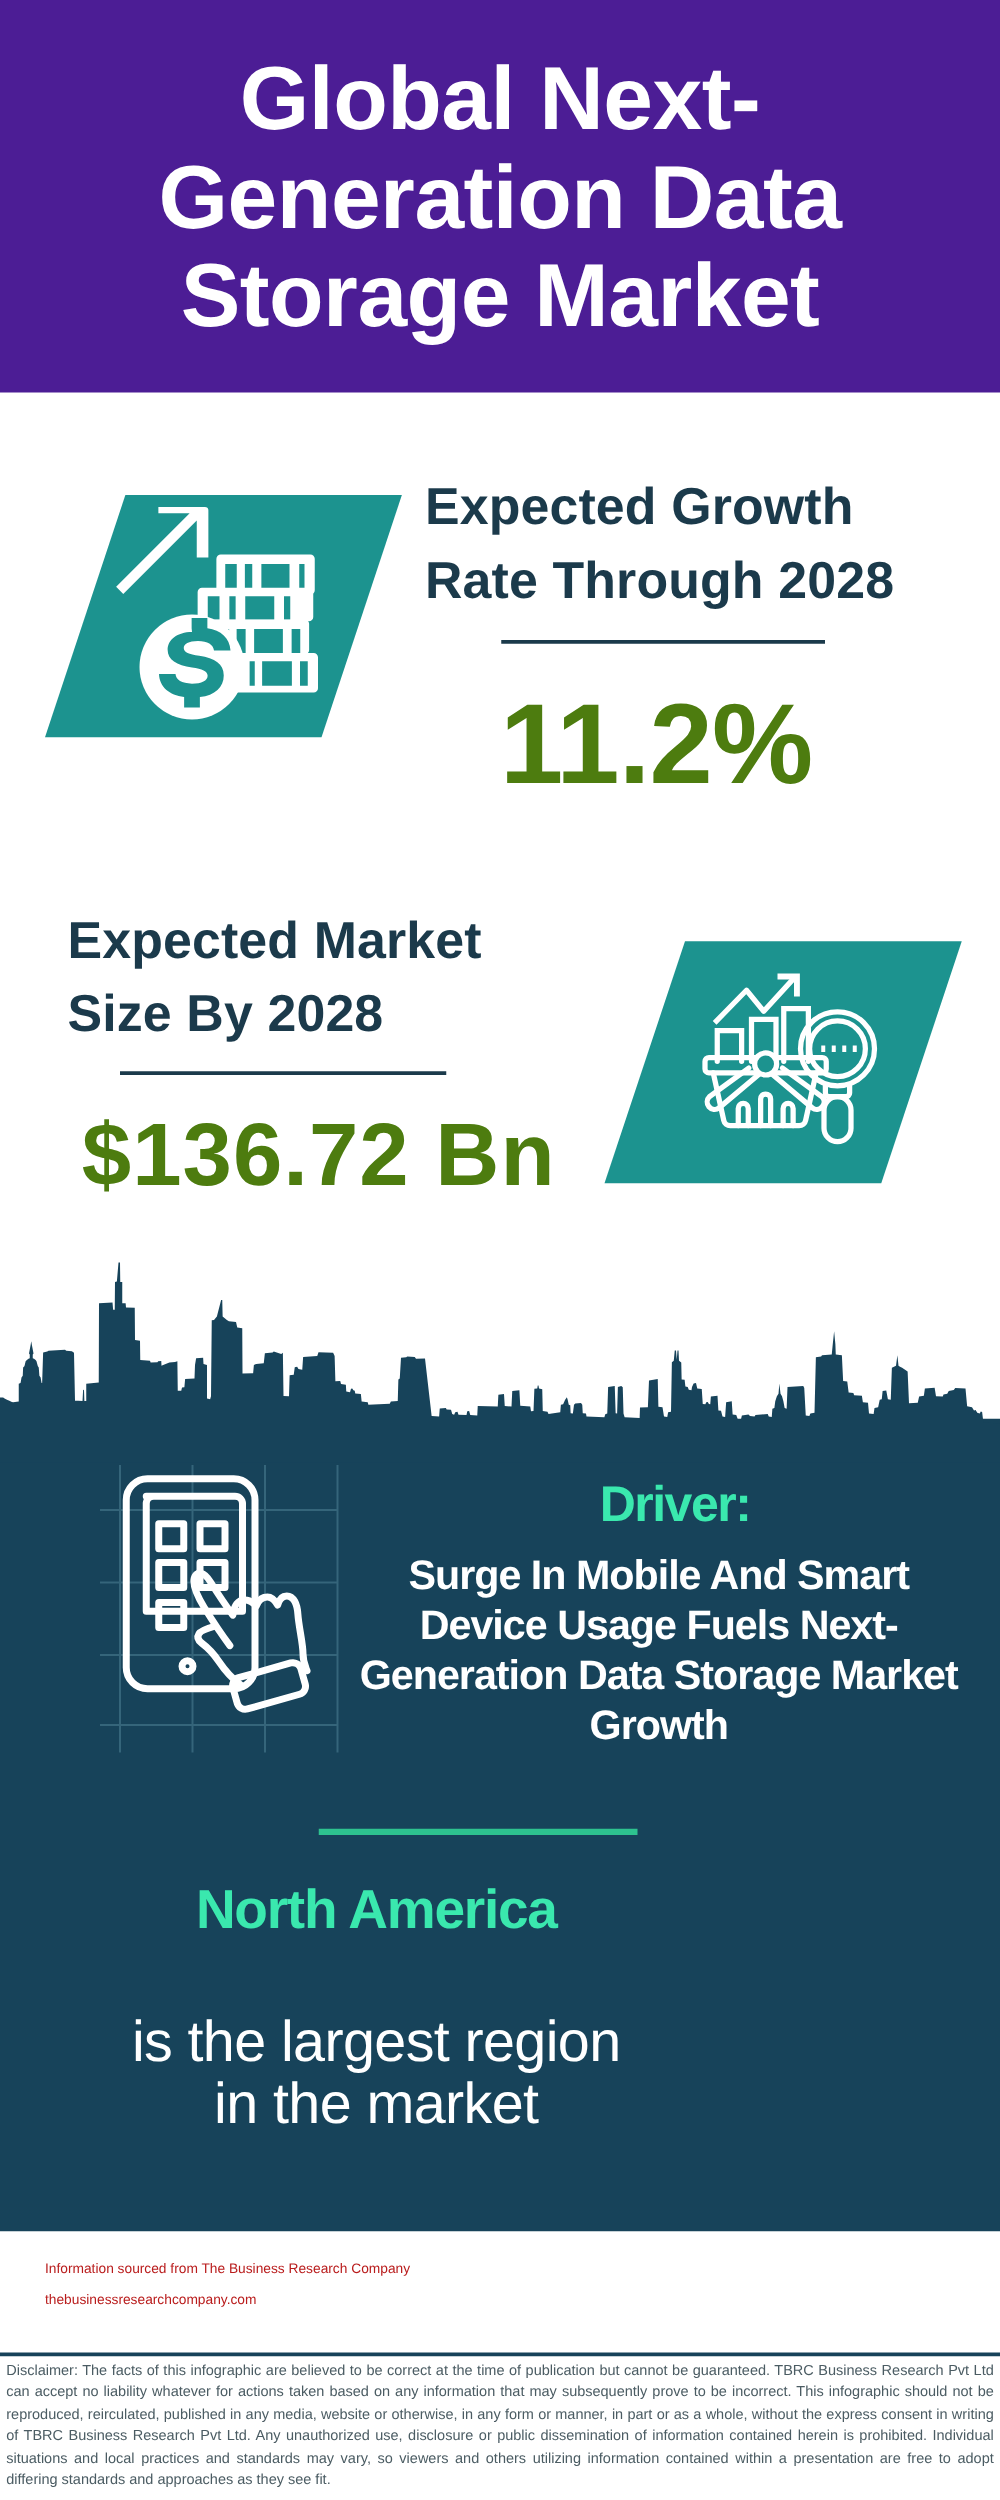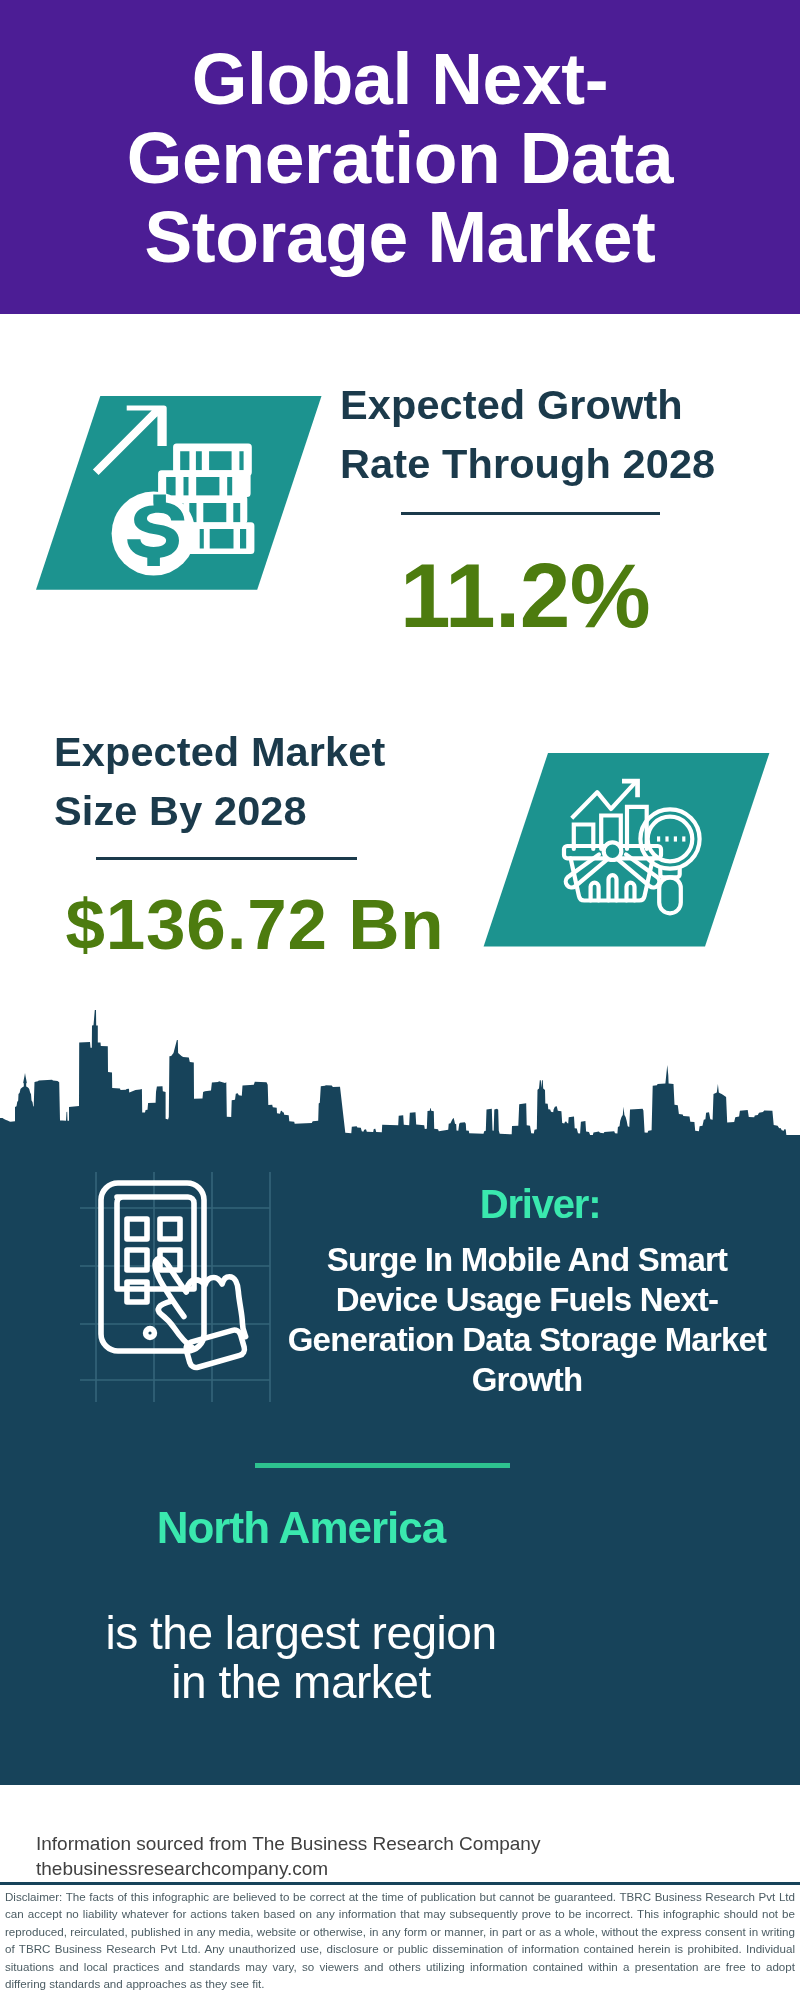--- a/index.html
+++ b/index.html
@@ -23,21 +23,21 @@
   
   .driver-label{position:absolute;color:#3ae8ae;font-size:40px;font-weight:bold;text-align:center;letter-spacing:-1.2px;}
   .driver-text{position:absolute;color:#ffffff;font-size:33px;font-weight:bold;line-height:40px;text-align:center;letter-spacing:-0.8px;}
   .divider{position:absolute;height:5px;background:#2ec28f;}
 
   
   .region-name{position:absolute;color:#3ae8ae;font-size:44px;font-weight:bold;text-align:center;letter-spacing:-1px;}
   .region-text{position:absolute;color:#ffffff;font-size:46px;line-height:49px;text-align:center;letter-spacing:-0.5px;}
 
   
-  .footer-src{position:absolute;left:36px;top:1803px;color:#404040;font-size:19px;line-height:25px;margin-top:28px;}
+  .footer-src{position:absolute;left:36px;top:1803px;color:#b91c1c;font-size:11px;line-height:25px;}
   .disclaimer-bar{position:absolute;left:0;top:1882px;width:800px;height:3px;background:#17435a;}
   .disclaimer{position:absolute;left:5px;top:1888px;width:790px;color:#4b5c63;font-size:11.6px;line-height:17.4px;text-align:justify;}
 </style>
 </head>
 <body>
 
 <div class="page">
 
   <div class="header">
     <div class="header-title">Global Next-Generation Data Storage Market</div>

